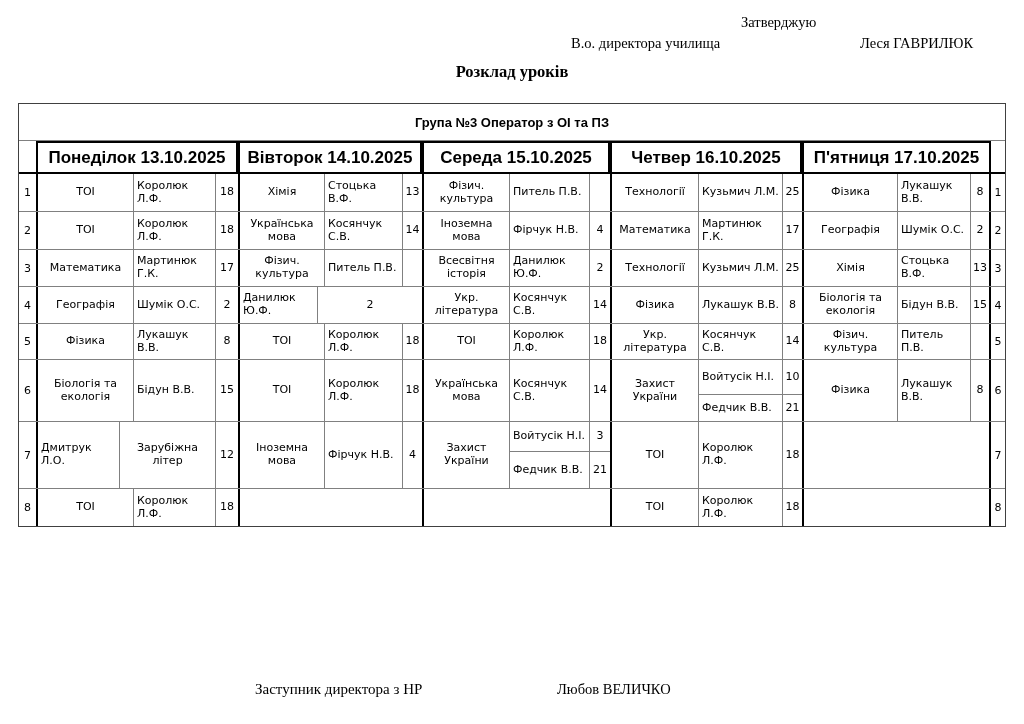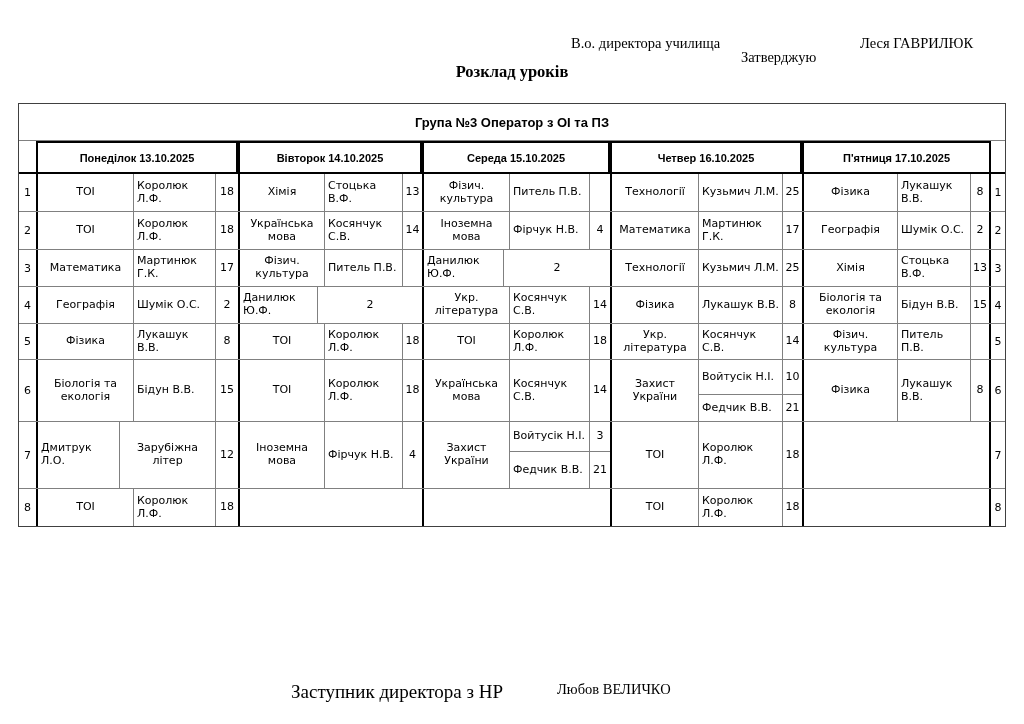--- a/index.html
+++ b/index.html
@@ -4,21 +4,21 @@
 <style>
   html,body{margin:0;padding:0;}
   body{
     width:1024px;height:724px;position:relative;background:#ffffff;color:#000;
     font-family:"DejaVu Sans",sans-serif;overflow:hidden;
   }
   .serif{font-family:"Liberation Serif",serif;}
   .abs{position:absolute;white-space:nowrap;}
 
   
-  .approve-1{top:14px;left:741px;font-size:14.5px;margin-top:35px;}
+  .approve-1{top:14px;left:741px;font-size:14.5px;}
   .approve-2l{top:35px;left:571px;font-size:14.5px;}
   .approve-2r{top:35px;left:860px;font-size:14.5px;}
 
   
   .page-title{top:62px;left:0;width:1024px;text-align:center;font-size:16.5px;font-weight:bold;}
 
   
   .tbl{
     position:absolute;top:103px;left:18px;width:986px;
     border:1px solid #404040;box-sizing:content-box;background:#fff;
@@ -26,21 +26,21 @@
   .grp-hdr{
     height:36px;display:flex;align-items:center;justify-content:center;
     font-family:"Liberation Sans",sans-serif;font-weight:bold;font-size:13px;
   }
   .day-hdr-row{display:flex;height:32px;border-top:1px solid #808080;box-sizing:border-box;}
   .dh-stub-l{width:17px;}
   .dh-stub-r{flex:1;}
   .dh-box{
     border:2px solid #000;border-bottom:none;box-sizing:border-box;
     display:flex;align-items:center;justify-content:center;
-    font-family:"Liberation Sans",sans-serif;font-weight:bold;font-size:11px;
+    font-family:"Liberation Sans",sans-serif;font-weight:bold;font-size:17px;
   }
   .tbody{border-top:2px solid #000;}
   .trow{display:flex;border-bottom:1px solid #808080;box-sizing:border-box;}
   .trow:last-child{border-bottom:none;}
   .numL{width:17px;display:flex;align-items:center;justify-content:center;font-size:11px;box-sizing:border-box;}
   .numR{flex:1;display:flex;align-items:center;justify-content:center;font-size:11px;box-sizing:border-box;}
 
   .sec{display:flex;border-left:2px solid #000;box-sizing:border-box;}
   .sec-last{border-right:2px solid #000;}
 
@@ -54,21 +54,21 @@
   .w-tue .subj{width:85px}.w-tue .teach{width:78px}
   .w-wed .subj{width:86px}.w-wed .teach{width:80px}
   .w-thu .subj{width:87px}.w-thu .teach{width:84px}
   .w-fri .subj{width:94px}.w-fri .teach{width:73px}
 
   .splitcol{flex:1;display:flex;flex-direction:column;}
   .subrow{display:flex;border-bottom:1px solid #808080;box-sizing:border-box;}
   .subrow:last-child{border-bottom:none;flex:1;}
 
   
-  .footer-l{top:681px;left:255px;font-size:19px;margin-left:36px;}
+  .footer-l{top:681px;left:255px;font-size:15px;}
   .footer-r{top:681px;left:557px;font-size:14.5px;}
 </style>
 </head>
 <body>
 
 <div class="abs serif approve-1">Затверджую</div>
 <div class="abs serif approve-2l">В.о. директора училища</div>
 <div class="abs serif approve-2r">Леся ГАВРИЛЮК</div>
 
 <div class="abs serif page-title">Розклад уроків</div>
@@ -155,20 +155,21 @@
         <div class="cell subj">Математика</div>
         <div class="cell teach">Мартинюк Г.К.</div>
         <div class="cell room">17</div>
       </div>
       <div class="sec w-tue">
         <div class="cell subj">Фізич. культура</div>
         <div class="cell teach">Питель П.В.</div>
         <div class="cell room"></div>
       </div>
       <div class="sec w-wed">
+        <div class="cell subj">Всесвітня історія</div>
         <div class="cell teach">Данилюк Ю.Ф.</div>
         <div class="cell room">2</div>
       </div>
       <div class="sec w-thu">
         <div class="cell subj">Технології</div>
         <div class="cell teach">Кузьмич Л.М.</div>
         <div class="cell room">25</div>
       </div>
       <div class="sec w-fri sec-last">
         <div class="cell subj">Хімія</div>

